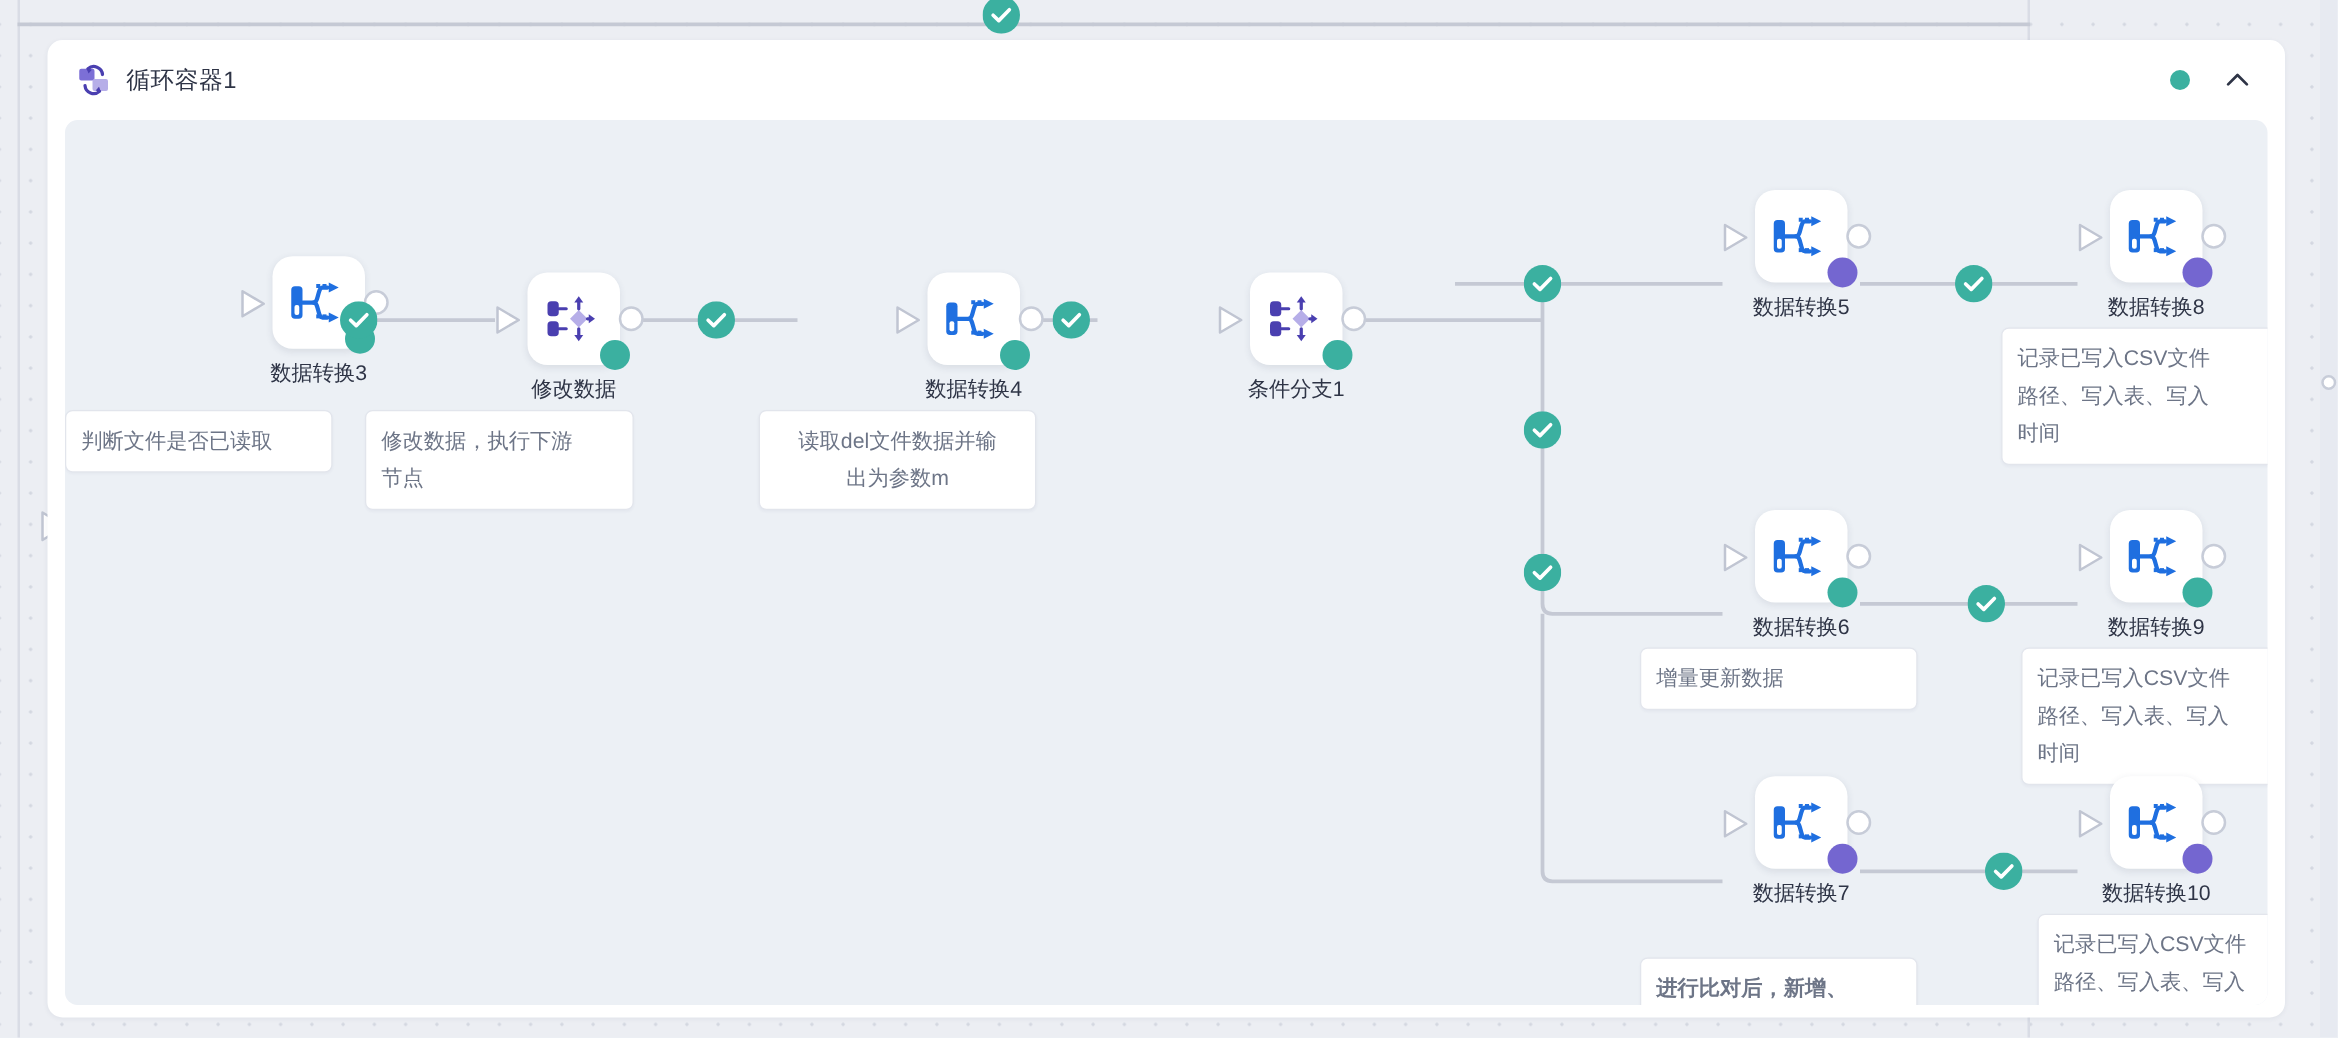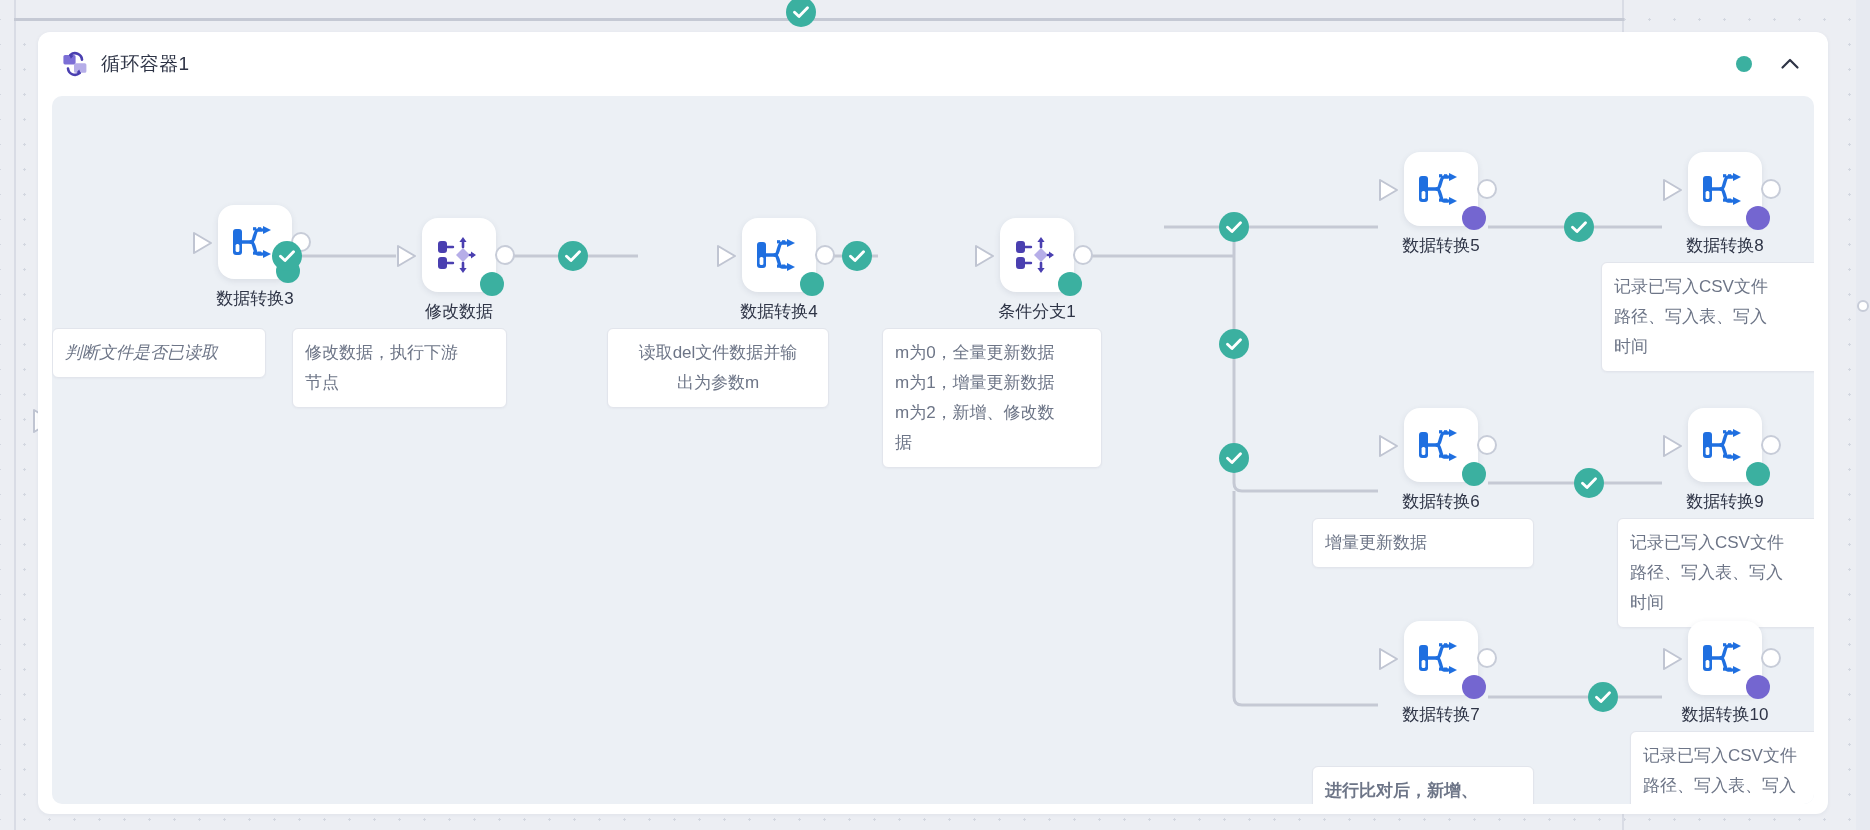--- a/index.html
+++ b/index.html
@@ -272,21 +272,21 @@
           <rect x="23" y="7.2" width="3.2" height="3.2" fill="#1f6fe0"></rect>
           <rect x="28" y="7.2" width="3.2" height="3.2" fill="#1f6fe0"></rect>
           <rect x="23" y="31.5" width="3.2" height="3.2" fill="#1f6fe0"></rect>
           <rect x="28" y="31.5" width="3.2" height="3.2" fill="#1f6fe0"></rect>
         </svg>
       </span>
       <span class="node-out"></span>
       <span class="node-dot dot-teal"></span>
       <span class="node-label">数据转换3</span>
     </div>
-    <div class="node-note" style="left:0px; top:232px; width:214px;font-style:italic;">判断文件是否已读取</div>
+    <div class="node-note" style="left:0px; top:232px; width:214px;">判断文件是否已读取</div>
 
     <div class="node" style="left:370px; top:122px;">
       <div class="node-box"></div>
       <span class="node-in">
         <svg viewBox="0 0 21 24" width="21" height="24">
             <path d="M2 2 L19 12 L2 22 Z" fill="#ffffff" stroke="#c0c5d2" stroke-width="2" stroke-linejoin="round"></path>
           </svg>
       </span>
       <span class="node-glyph">
         <svg viewBox="0 0 46 44" width="46" height="44">
@@ -358,24 +358,20 @@
           <path d="M29 30 v6" stroke="#4a3fb0" stroke-width="2.6" stroke-linecap="round"></path>
           <path d="M36 22 h3" stroke="#4a3fb0" stroke-width="2.6" stroke-linecap="round"></path>
           <path d="M13 14 h6" stroke="#4a3fb0" stroke-width="2.4" stroke-linecap="round"></path>
           <path d="M13 30 h6" stroke="#4a3fb0" stroke-width="2.4" stroke-linecap="round"></path>
         </svg>
       </span>
       <span class="node-out"></span>
       <span class="node-dot dot-teal"></span>
       <span class="node-label">条件分支1</span>
     </div>
-    <div class="node-note" style="left:830px; top:232px; width:220px;">m为0，全量更新数据
-m为1，增量更新数据
-m为2，新增、修改数
-据</div>
 
     <div class="node" style="left:1352px; top:56px;">
       <div class="node-box"></div>
       <span class="node-in">
         <svg viewBox="0 0 21 24" width="21" height="24">
             <path d="M2 2 L19 12 L2 22 Z" fill="#ffffff" stroke="#c0c5d2" stroke-width="2" stroke-linejoin="round"></path>
           </svg>
       </span>
       <span class="node-glyph">
         <svg viewBox="0 0 46 44" width="46" height="44">

